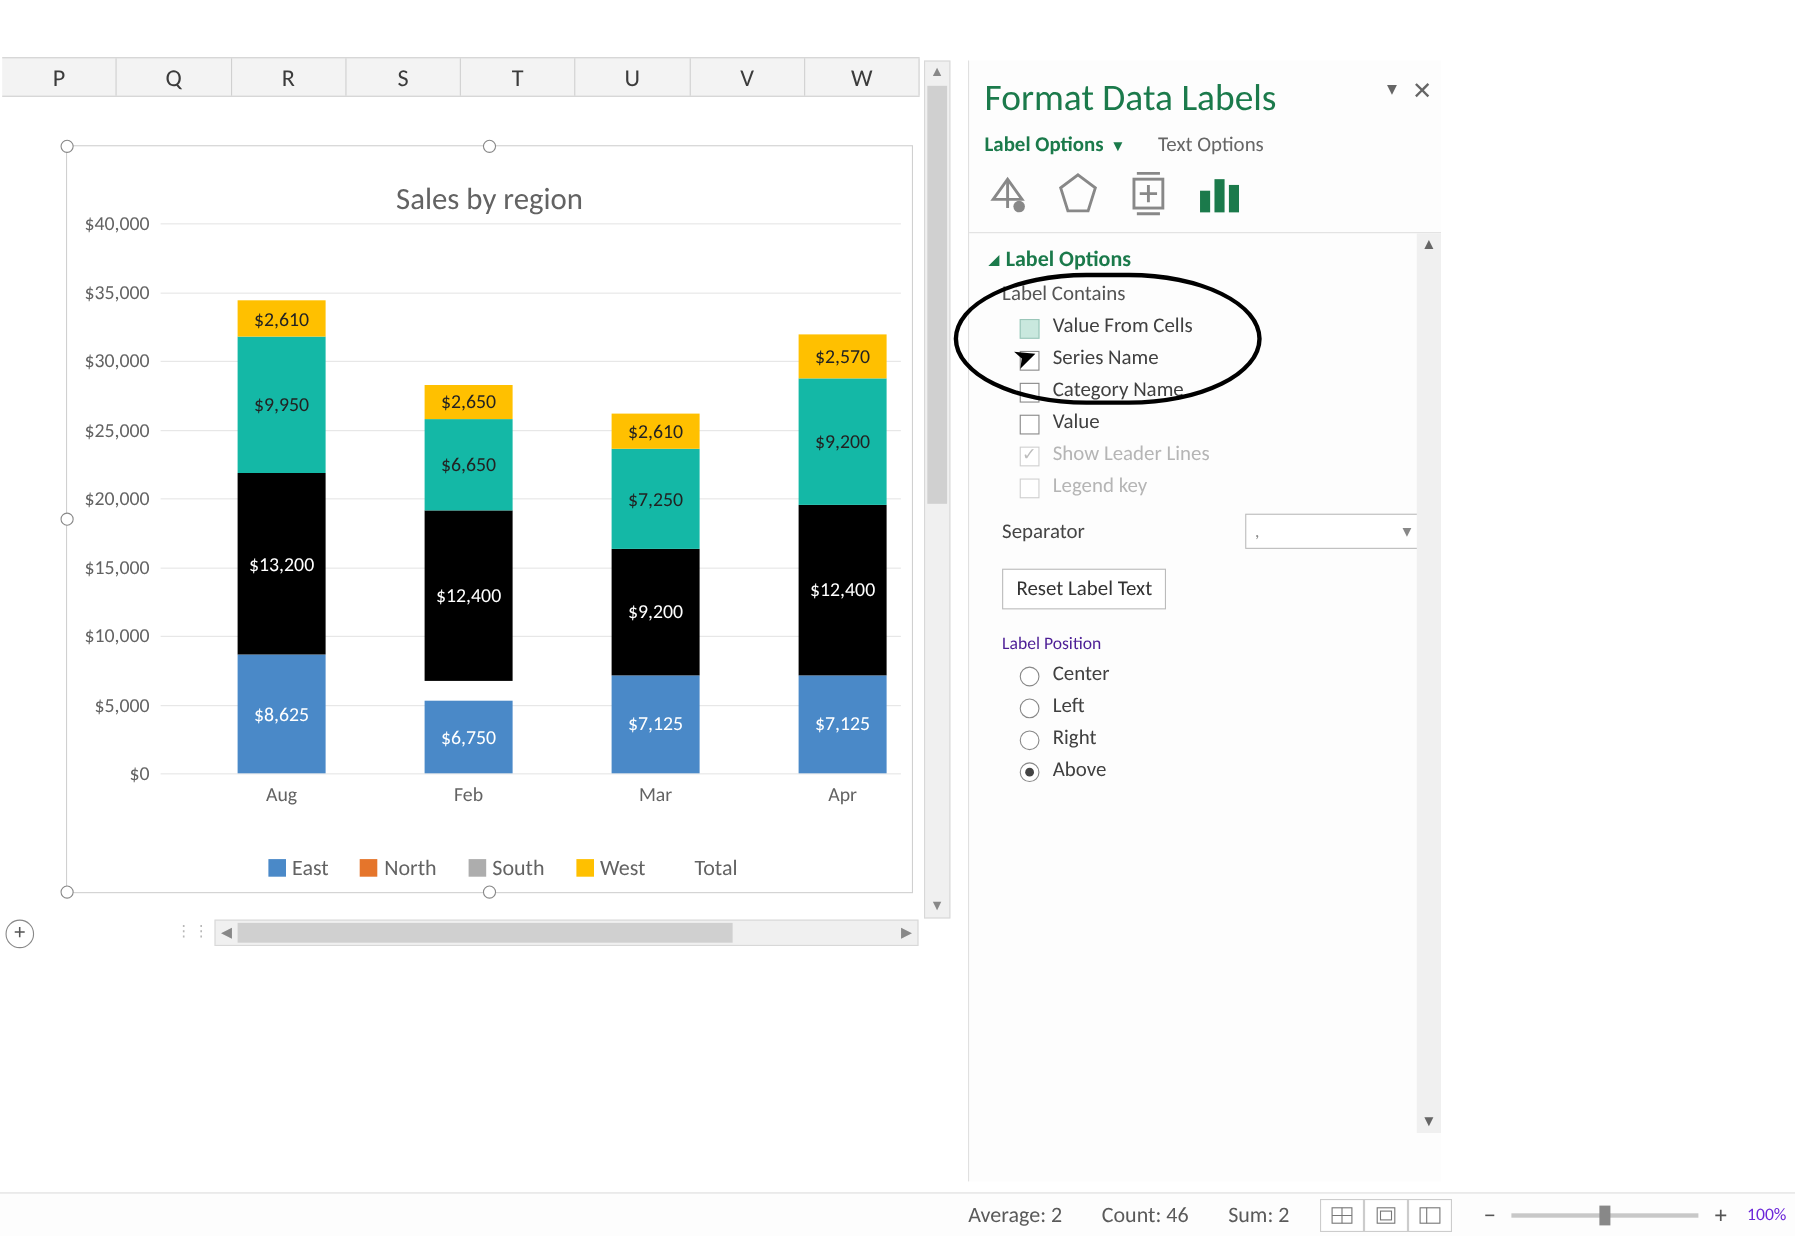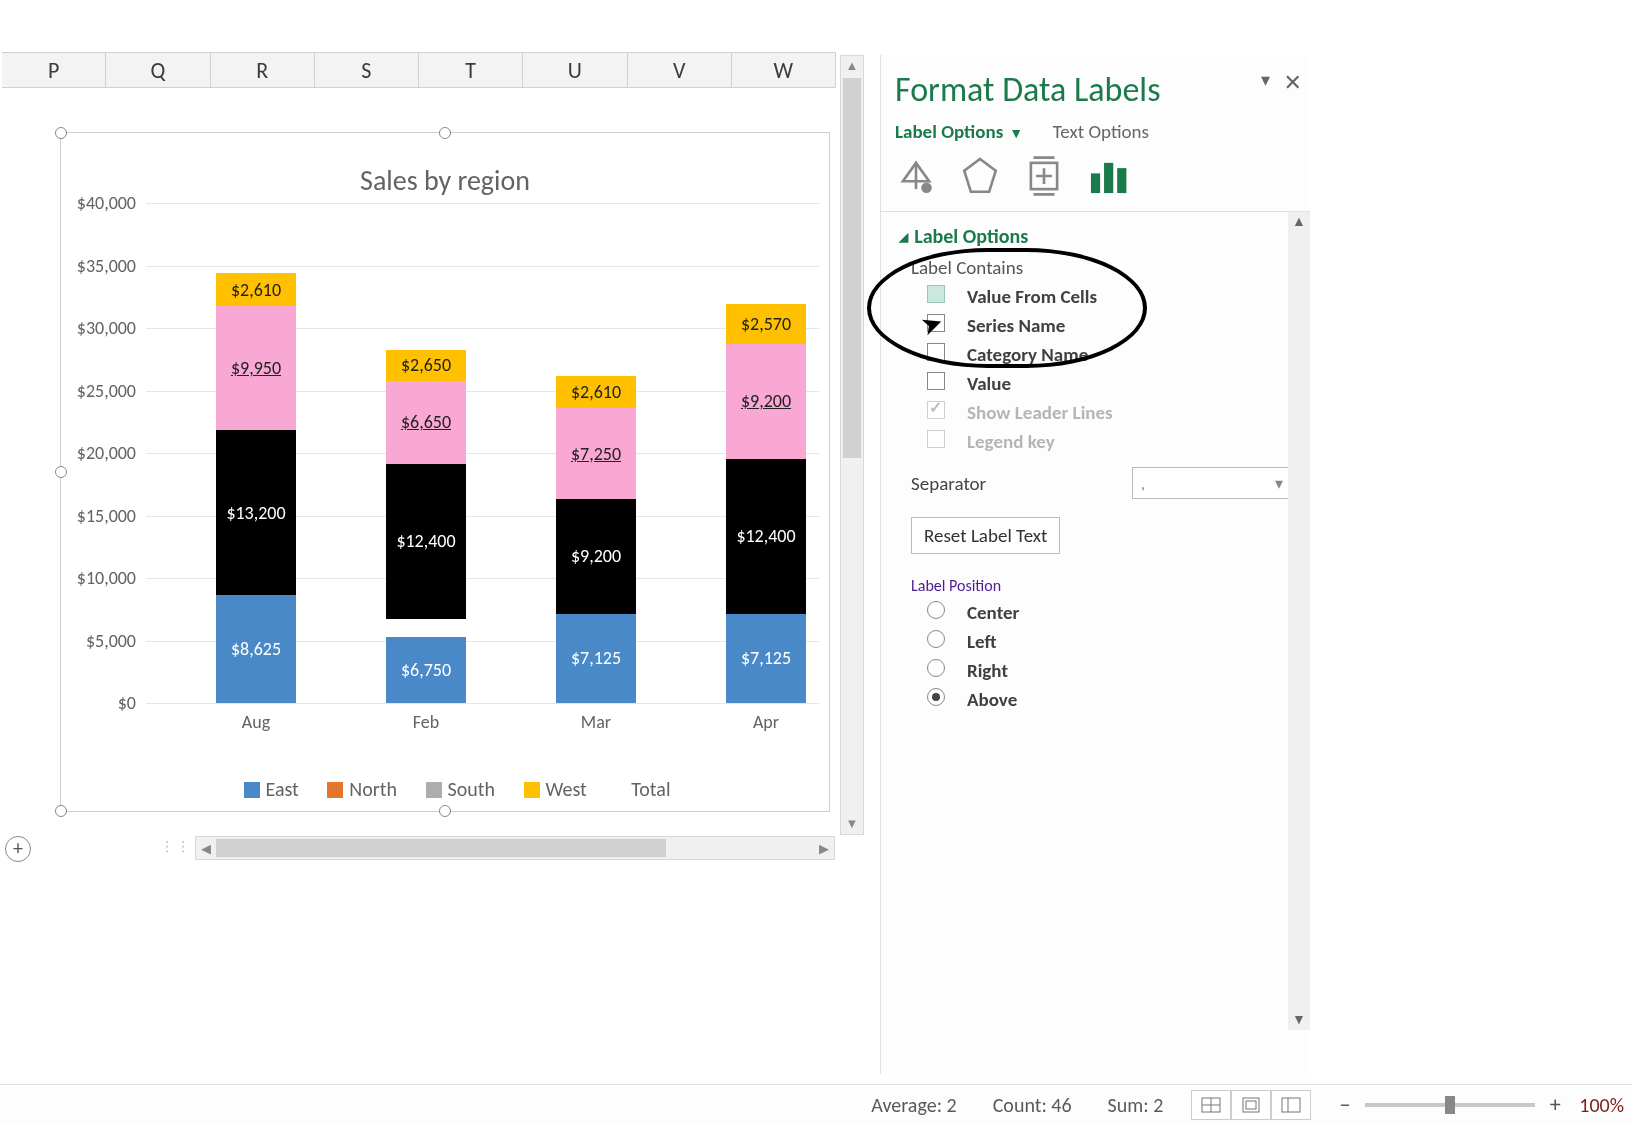--- a/index.html
+++ b/index.html
@@ -67,21 +67,21 @@
   font-size: 18px;
   color: #636363;
   transform: translateY(-50%);
 }
 .bar-col {
   position: absolute; bottom: 0; width: 80px;
 }
 .seg { position: absolute; left:0; right:0; display:flex; align-items:center; justify-content:center; font-size:18px; color:#222;}
 .seg.east  { background: #4A89C8; color:#fff;}
 .seg.north { background: #000000; color:#fff;}
-.seg.south { background: #f9a8d4; text-decoration: underline; }
+.seg.south { background: #14b8a6; }
 .seg.west  { background: #FFC000; }
 .cat-label { position:absolute; bottom:-30px; left:-10px; right:-10px; text-align:center; font-size:18px; color:#636363;}
 .legend {
   position:absolute; left:0; right:0; bottom:10px;
   text-align:center; font-size:20px; color:#636363;
 }
 .legend span.swatch { display:inline-block; width:16px; height:16px; margin:0 6px 0 24px; vertical-align:-2px;}
 .legend .swatch.east{background:#4A89C8;}
 .legend .swatch.north{background:#E5752B;}
 .legend .swatch.south{background:#ADADAD;}
@@ -104,21 +104,21 @@
 .pane-tabs .tab2 { color:#666; font-size:19px; margin-left:26px;}
 .pane-icons { display:flex; gap:22px; padding: 0 14px 14px 14px; align-items:center;}
 .pane-icons svg { width:42px; height:42px; }
 .pane-body { border-top:1px solid #e0e0e0; position:relative; padding: 12px 18px; height: calc(100% - 200px); }
 .pane-scroll { position:absolute; right:0; top:0; bottom:0; width:22px; background:#f0f0f0;}
 .pane-scroll .arrow { text-align:center; font-size:14px; color:#666; height:20px; line-height:20px;}
 .pane-scroll .track { position:absolute; top:20px; bottom:20px; left:0; right:0;}
 .section-head { color:#1b7a4b; font-size:20px; font-weight:600; margin-bottom:8px;}
 .section-head::before { content:"◢"; font-size:12px; margin-right:6px; color:#1b7a4b; display:inline-block; transform: translateY(-2px);}
 .sub-label { color:#555; font-size:19px; margin:6px 0 6px 12px;}
-.opt-row { display:flex; align-items:flex-start; gap:22px; margin:6px 0 6px 28px; font-size:19px; color:#404040;font-weight:bold;}
+.opt-row { display:flex; align-items:flex-end; gap:12px; margin:6px 0 6px 28px; font-size:19px; color:#404040;}
 .opt-row.disabled { color:#b5b5b5;}
 .checkbox { width:18px; height:18px; border:1.5px solid #888; background:#fff;}
 .checkbox.tint { background:#c9e8de; border-color:#9ac6b9;}
 .checkbox.disabled { border-color:#cfcfcf;}
 .checkbox.checked { position:relative;}
 .checkbox.checked::after { content:"✓"; position:absolute; left:1px; top:-4px; font-size:16px; color:#bdbdbd;}
 .radio { width:18px; height:18px; border:1.5px solid #888; border-radius:50%; background:#fff; position:relative;}
 .radio.selected::after { content:""; position:absolute; left:4px; top:4px; width:8px; height:8px; border-radius:50%; background:#444;}
 .sep-row { display:flex; align-items:center; justify-content:space-between; margin:14px 0 14px 12px;}
 .sep-row label { font-size:19px; color:#444;}
@@ -145,21 +145,21 @@
 .status-bar { position:absolute; left:0; right:0; bottom:0; height:40px; background:#fdfdfd; border-top:1px solid #ddd; display:flex; align-items:center; font-size:20px; color:#5a5a5a;}
 .status-spacer { flex:1;}
 .status-item { margin: 0 18px;}
 .view-btns { display:flex; gap:0; margin:0 10px;}
 .view-btn { width:40px; height:30px; border:1px solid #ccc; display:flex; align-items:center; justify-content:center; background:#fff;}
 .zoom-ctrl { display:flex; align-items:center; gap:10px; margin:0 14px;}
 .zoom-ctrl .btn { font-size:22px; color:#555; width:20px; text-align:center;}
 .zoom-ctrl .slider { width:170px; height:4px; background:#c8c8c8; position:relative;}
 .zoom-ctrl .slider .tick { position:absolute; left:50%; top:-4px; width:2px; height:12px; background:#999;}
 .zoom-ctrl .slider .knob { position:absolute; left:50%; top:-7px; width:10px; height:18px; background:#888; transform:translateX(-50%);}
-.zoom-pct { font-size:20px; color:#7f1d1d; margin-right:8px;}
+.zoom-pct { font-size:16px; color:#6d28d9; margin-right:8px;}
 </style>
 </head>
 <body>
 
 <div class="col-header-row">
   <div class="col-header">P</div>
   <div class="col-header">Q</div>
   <div class="col-header">R</div>
   <div class="col-header">S</div>
   <div class="col-header">T</div>

